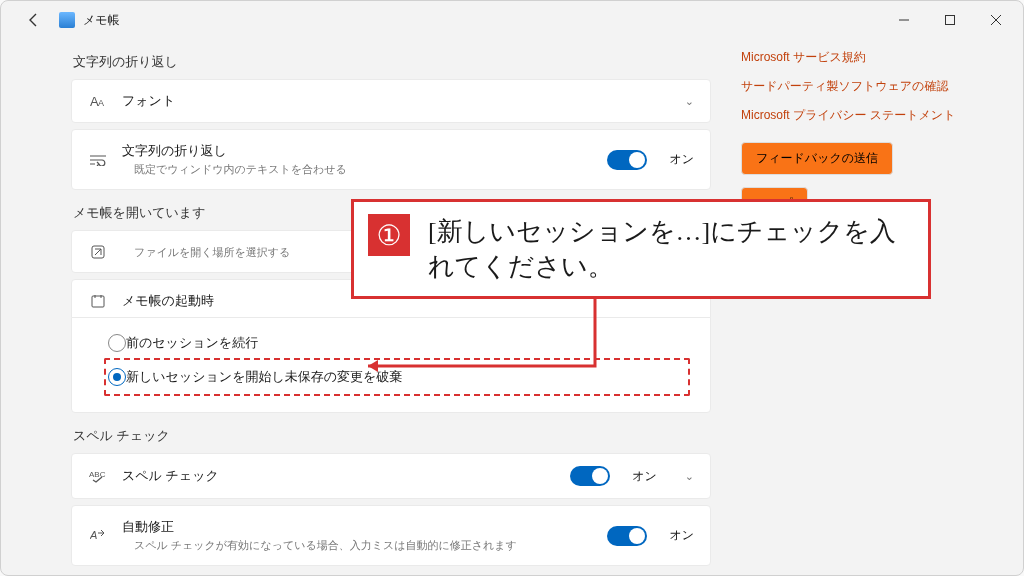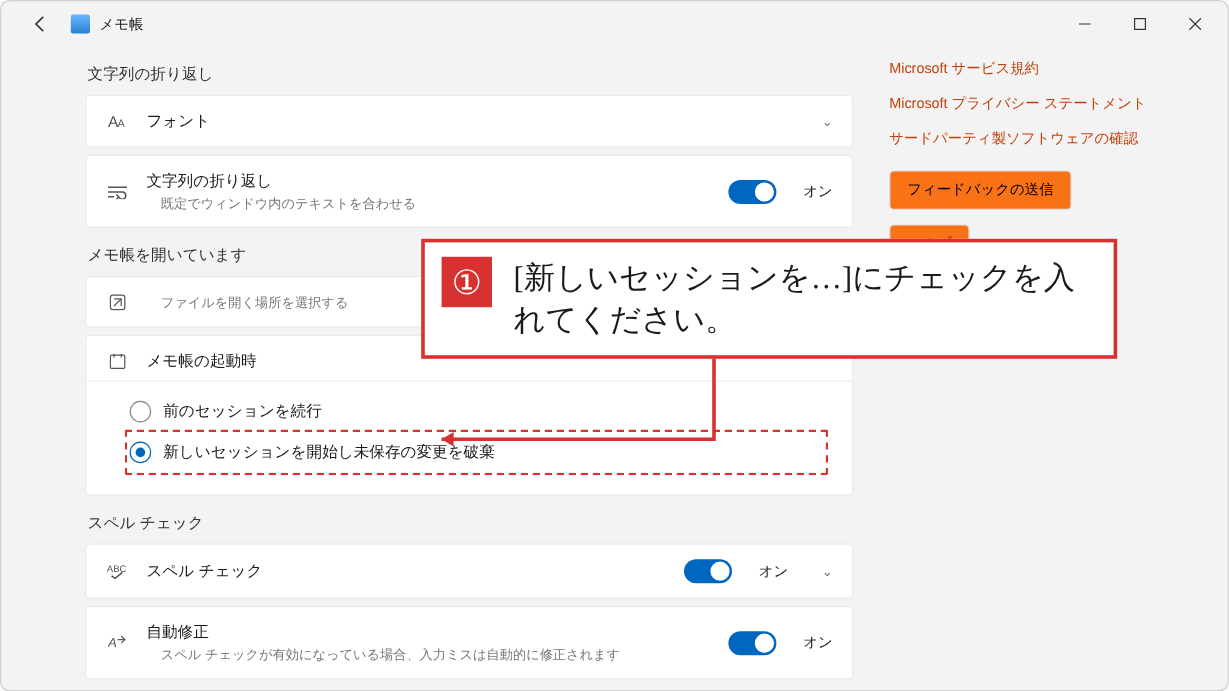--- a/index.html
+++ b/index.html
@@ -114,21 +114,21 @@
       background: #fff;
       border: 1px solid #eaeaea;
       border-radius: 0 0 4px 4px;
       padding: 10px 20px 16px 36px;
       margin-top: -6px;
       margin-bottom: 6px;
     }
     .radio-row {
       display: flex;
       align-items: center;
-      gap: 10px;
+      gap: 0;
       padding: 6px 0;
       font-size: 13px;
     }
     .radio {
       width: 18px; height: 18px;
       border: 1.5px solid #888;
       border-radius: 50%;
       display: inline-flex;
       align-items: center;
       justify-content: center;
@@ -329,22 +329,22 @@
           <div class="card-sub">スペル チェックが有効になっている場合、入力ミスは自動的に修正されます</div>
         </div>
         <div class="toggle"></div>
         <span class="toggle-label">オン</span>
       </div>
 
     </div>
 
     <div class="side-col">
       <span class="link">Microsoft サービス規約</span>
+      <span class="link">サードパーティ製ソフトウェアの確認</span>
       <span class="link">Microsoft プライバシー ステートメント</span>
-      <span class="link">サードパーティ製ソフトウェアの確認</span>
       <button class="side-btn" style="margin-top:6px">フィードバックの送信</button>
       <button class="side-btn">ヘルプ</button>
     </div>
   </div>
 
   <div class="callout">
     <div class="callout-num">①</div>
     <div class="callout-text">[新しいセッションを…]にチェックを入れてください。</div>
   </div>
   <svg class="arrow-line" viewBox="0 0 238 76">

